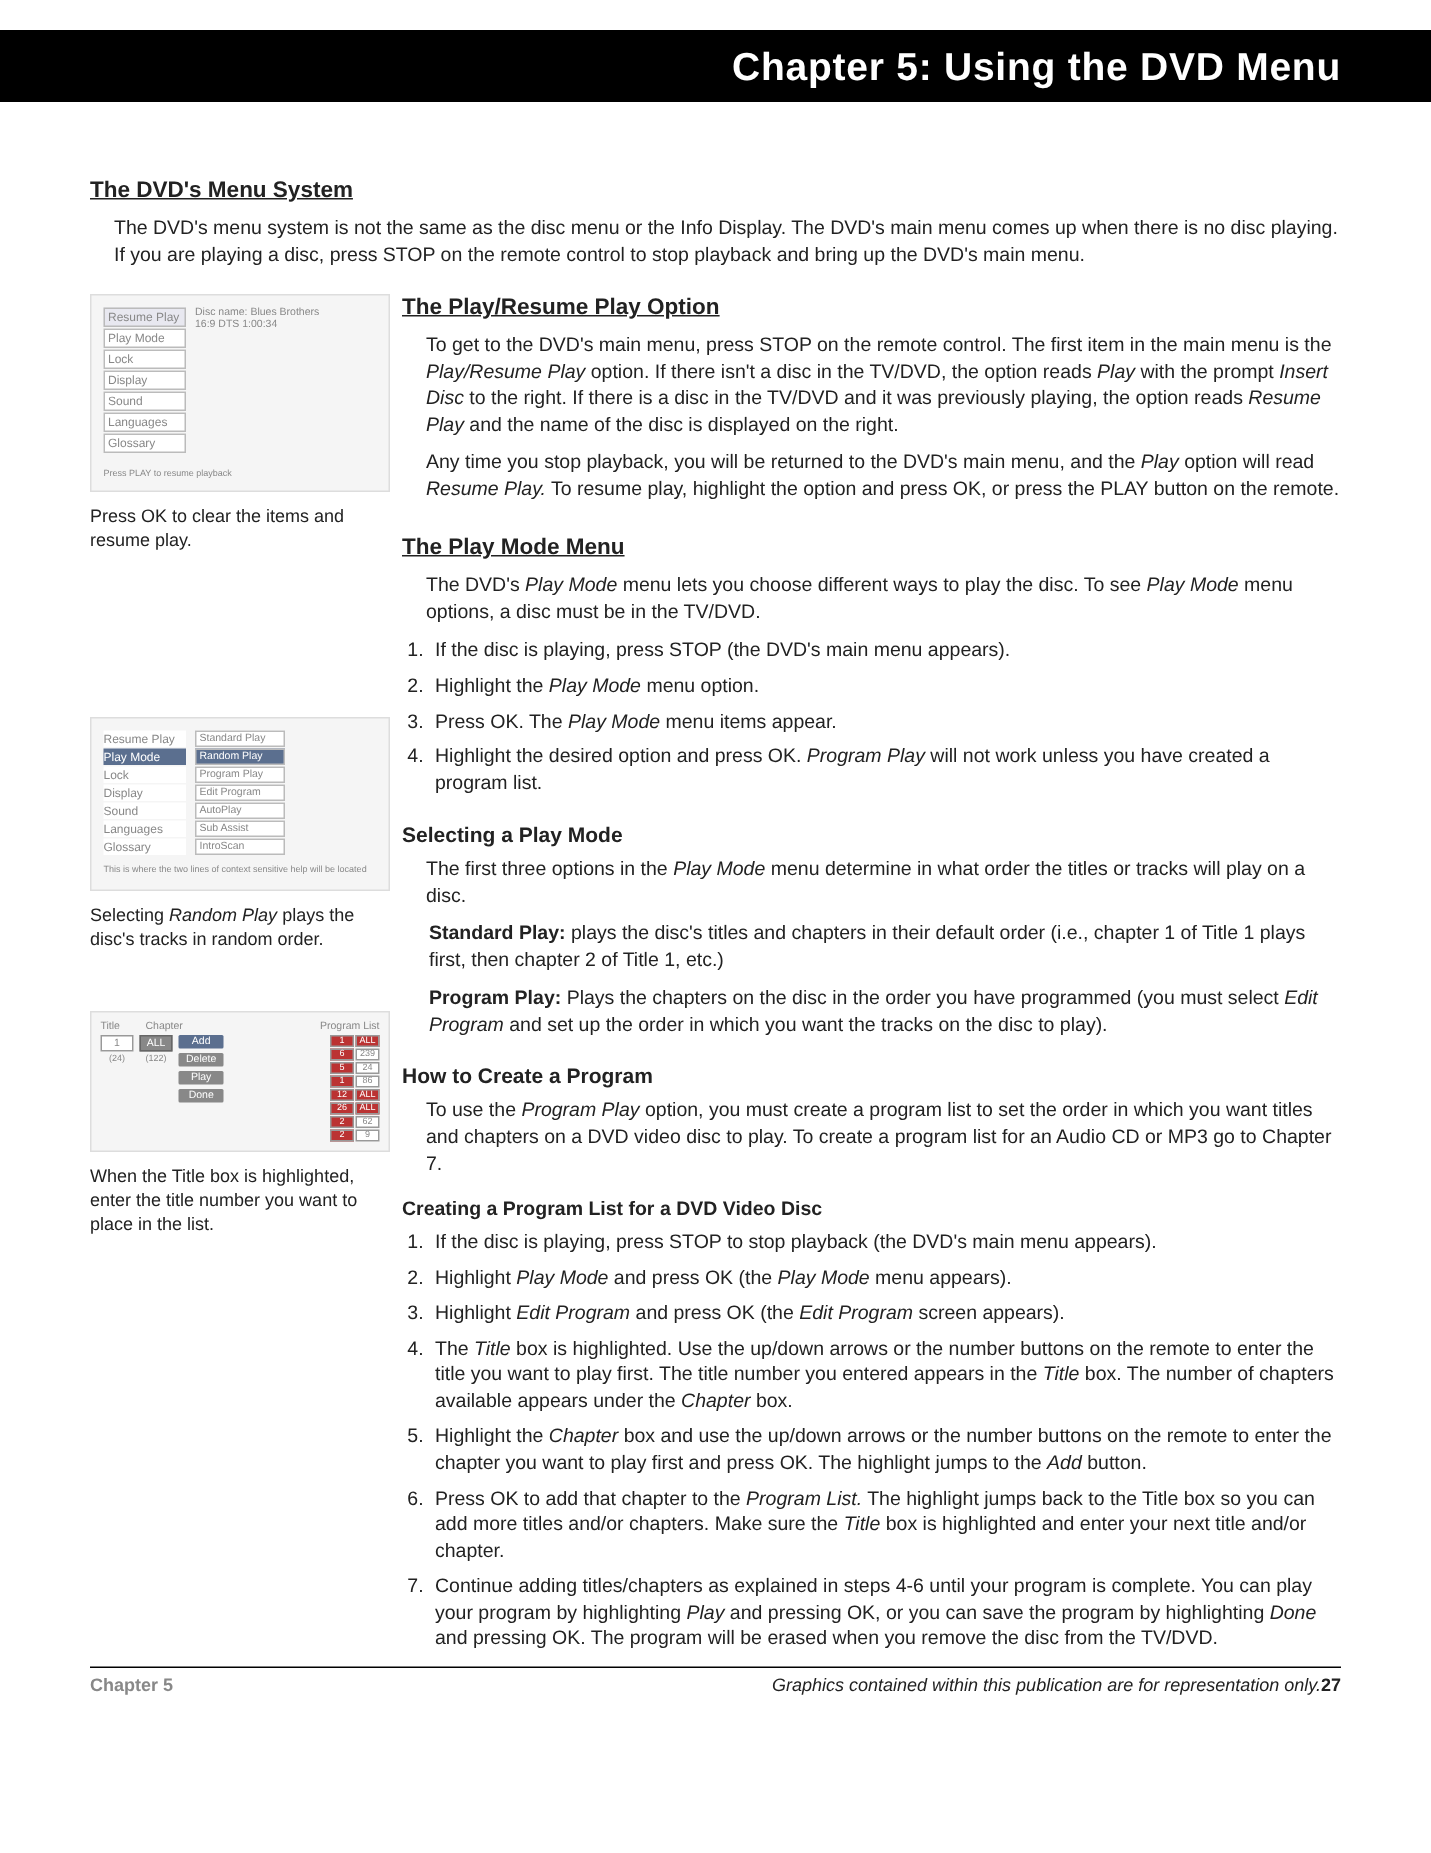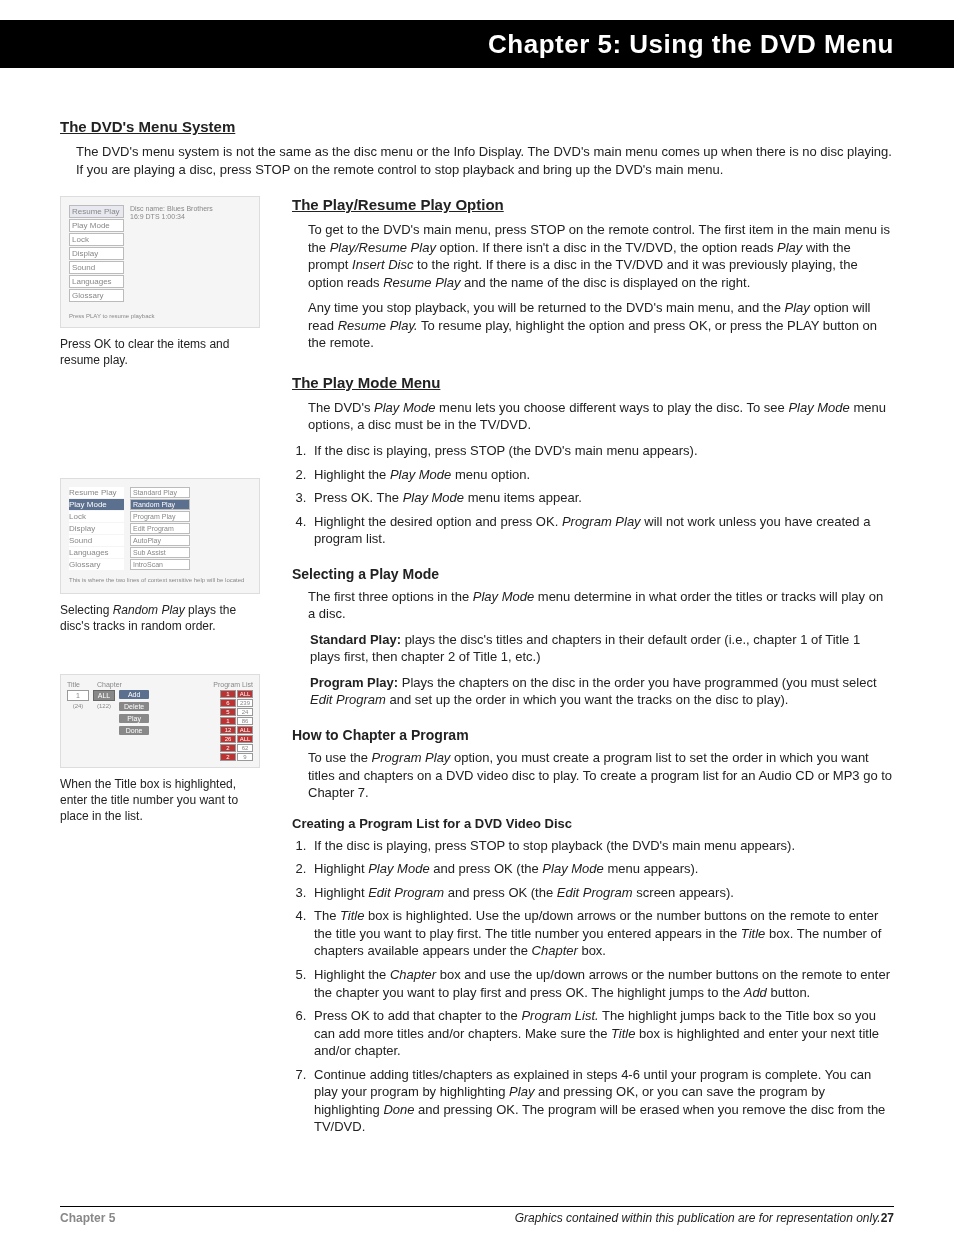--- a/index.html
+++ b/index.html
@@ -43,21 +43,21 @@
     margin: 18px 0 6px 0;
   }
   .sub-sub-title {
     font-size: 13px;
     font-weight: bold;
     margin: 14px 0 6px 0;
   }
   p { margin: 0 0 8px 16px; line-height: 1.35; }
   .two-col {
     display: flex;
-    gap: 32px;
+    gap: 8px;
     align-items: flex-start;
   }
   .left-col {
     width: 200px;
     flex-shrink: 0;
   }
   .right-col {
     flex: 1;
   }
   .figure {
@@ -105,21 +105,20 @@
   ol.steps li {
     margin-bottom: 6px;
     line-height: 1.35;
     padding-left: 4px;
   }
   .indent-block p {
     margin-left: 18px;
   }
   .footer {
     border-top: 1px solid #000;
-    margin-top: 60px;
     padding-top: 4px;
     display: flex;
     align-items: baseline;
     font-size: 12px;
   }
   .footer .chap { color: #888; font-weight: bold; }
   .footer .mid { flex:1; text-align:right; font-style: italic; }
   .footer .pno { font-weight: bold; }
   em, .ital { font-style: italic; }
   b, .bold { font-weight: bold; }
@@ -275,21 +274,21 @@
 
       <div class="sub-title">Selecting a Play Mode</div>
       <p>
         <span>The first three options in the </span><em>Play Mode</em><span> menu determine in what order the titles or tracks will play on a disc.</span>
       </p>
       <div class="indent-block">
         <p><b>Standard Play:</b><span> plays the disc's titles and chapters in their default order (i.e., chapter 1 of Title 1 plays first, then chapter 2 of Title 1, etc.)</span></p>
         <p><b>Program Play:</b><span>  Plays the chapters on the disc in the order you have programmed (you must select </span><em>Edit Program</em><span> and set up the order in which you want the tracks on the disc to play).</span></p>
       </div>
 
-      <div class="sub-title">How to Chapter a Program</div>
+      <div class="sub-title">How to Create a Program</div>
       <p>
         <span>To use the </span><em>Program Play</em><span> option, you must create a program list to set the order in which you want titles and chapters on a DVD video disc to play. To create a program list for an Audio CD or MP3 go to Chapter 7.</span>
       </p>
 
       <div class="sub-sub-title">Creating a Program List for a DVD Video Disc</div>
       <ol class="steps">
         <li>If the disc is playing, press STOP to stop playback (the DVD's main menu appears).</li>
         <li><span>Highlight </span><em>Play Mode</em><span> and press OK (the </span><em>Play Mode</em><span> menu appears).</span></li>
         <li><span>Highlight </span><em>Edit Program</em><span> and press OK (the </span><em>Edit Program</em><span> screen appears).</span></li>
         <li><span>The </span><em>Title</em><span> box is highlighted. Use the up/down arrows or the number buttons on the remote to enter the title you want to play first. The title number you entered appears in the </span><em>Title</em><span> box. The number of chapters available appears under the </span><em>Chapter</em><span> box.</span></li>

